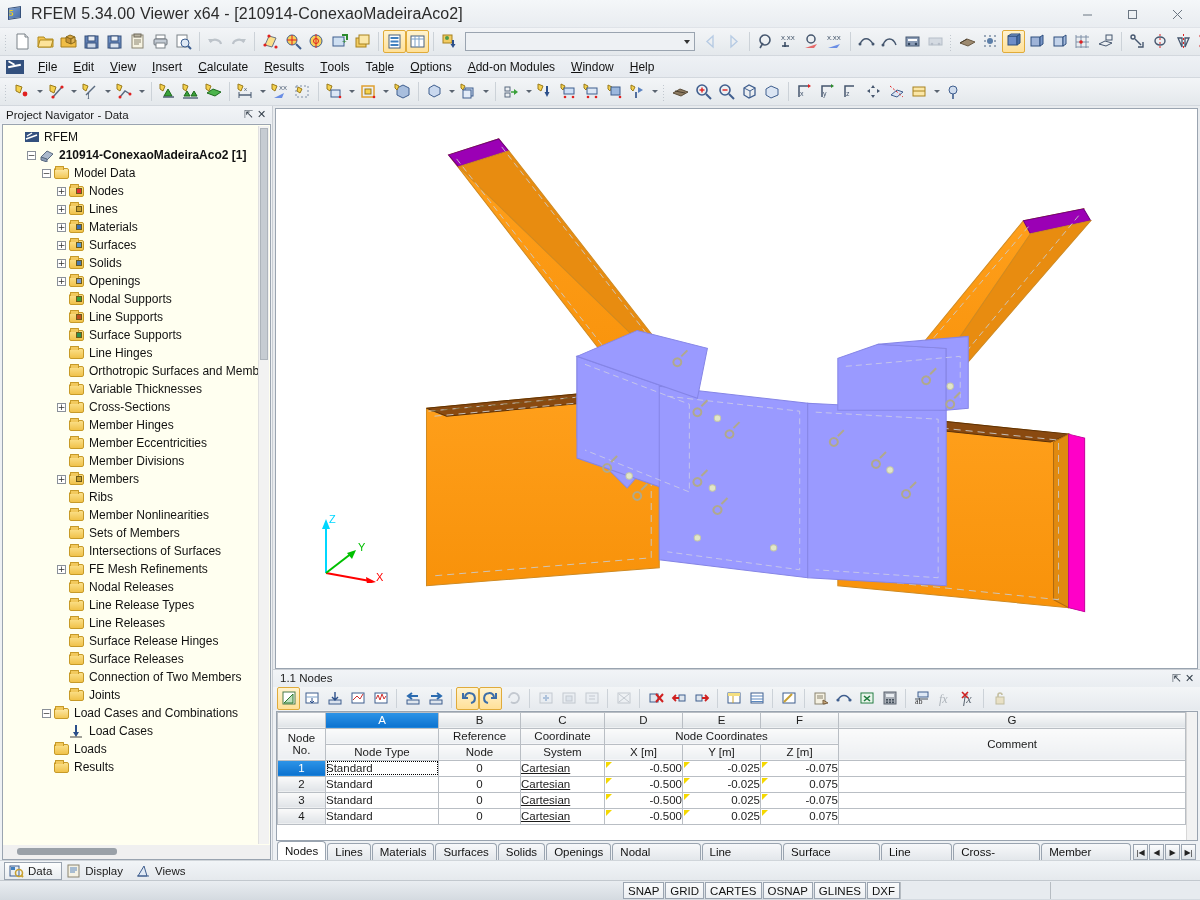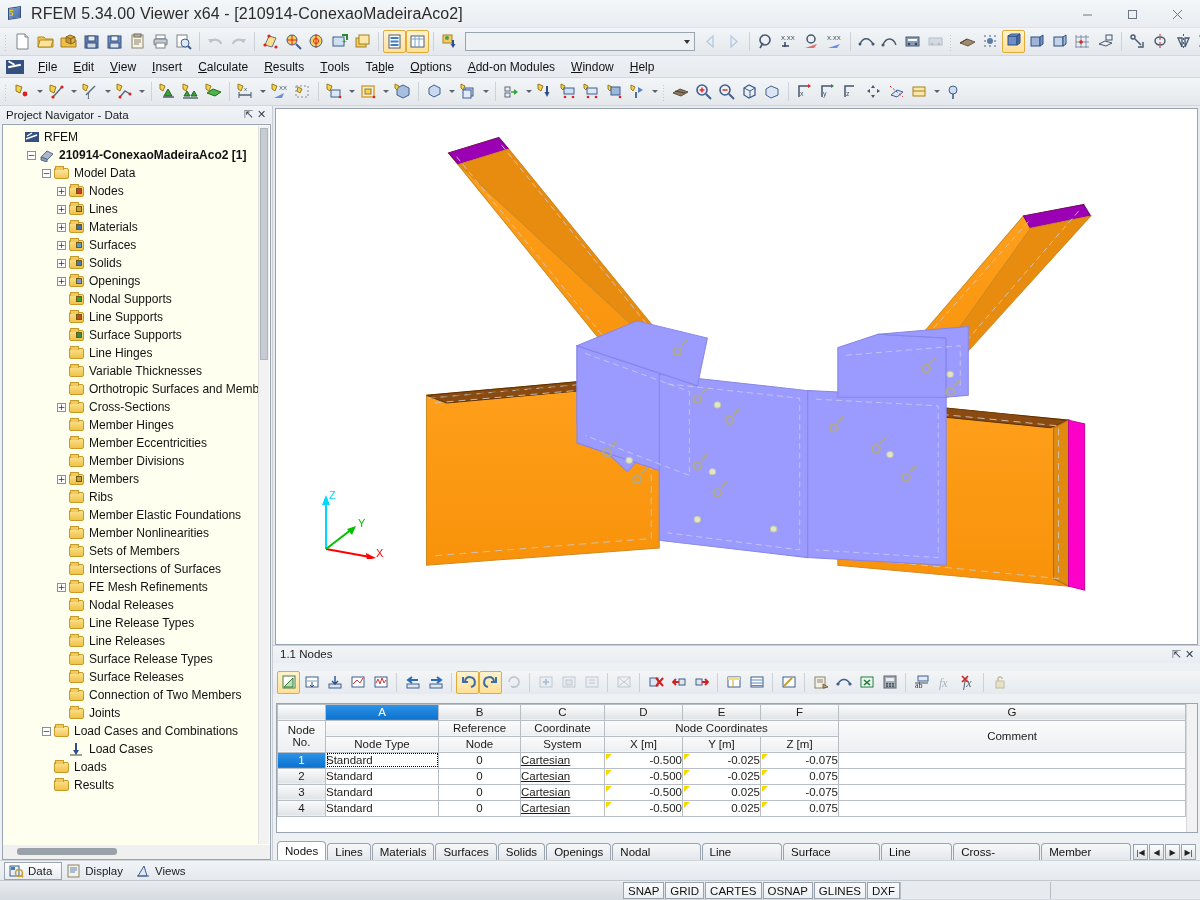--- a/index.html
+++ b/index.html
@@ -138,21 +138,21 @@
     background:#f2c95d; border:1px solid #c79a27; border-bottom:none; border-radius:1px 1px 0 0;}
   .fold.open { background:linear-gradient(to bottom,#fde9a8,#f2c755); }
   .badge { position:absolute; right:-1px; bottom:0px; width:8px; height:8px; border:1px solid #7d6a18;}
 
   
   .viewwrap { flex:1 1 auto; display:flex; flex-direction:column; min-width:0; }
   .view3d { flex:1 1 auto; background:#fff; border:1px solid #9aa4b0; margin:2px 2px 0 2px; position:relative; overflow:hidden; }
   .axis { position:absolute; left:38px; bottom:85px; width:72px; height:72px; }
 
   
-  .tablepanel { flex:0 0 186px; display:flex; flex-direction:column; background:#eef1f4; border-top:1px solid #c9ced4;gap:8px; }
+  .tablepanel { flex:0 0 186px; display:flex; flex-direction:column; background:#eef1f4; border-top:1px solid #c9ced4; }
   .tp-head { height:17px; flex:0 0 17px; display:flex; align-items:center; padding:0 4px 0 7px; font-size:11.5px;
     background:linear-gradient(to bottom,#f2f4f7,#e9edf1); }
   .tp-head .sp { flex:1 1 auto;}
   .tp-head .pin,.tp-head .x { width:13px; text-align:center; color:#35404c; font-size:11px;}
   .tp-toolbar { height:23px; flex:0 0 23px; display:flex; align-items:center; padding-left:4px;
     background: linear-gradient(to bottom,#f3f5f7,#e6eaee); }
   .grid { flex:1 1 auto; margin:1px 2px 0 3px; border:1px solid #9aa4b0; background:#fff; overflow:hidden; position:relative; display:flex; flex-direction:column;}
   table.g { border-collapse:collapse; table-layout:fixed; width:100%; font-size:11.5px; }
   table.g th, table.g td { border:1px solid #b9bec4; padding:0; height:16px; }
   th.colh { background:linear-gradient(to bottom,#fdfdfd,#dfe3e7); text-align:center; font-weight:normal; color:#222; height:13px;}
@@ -958,32 +958,32 @@
                 <span class="fold"></span>
               </span>
               <span class="lbl">Line Hinges</span>
             </div>
             <div class="row">
               <span class="ind" style="width: 51px;"></span>
               <span class="dots"></span>
               <span class="ficon">
                 <span class="fold"></span>
               </span>
+              <span class="lbl">Orthotropic Surfaces and Memb</span>
+            </div>
+            <div class="row">
+              <span class="ind" style="width: 51px;"></span>
+              <span class="dots"></span>
+              <span class="ficon">
+                <span class="fold"></span>
+              </span>
               <span class="lbl">Variable Thicknesses</span>
             </div>
             <div class="row">
               <span class="ind" style="width: 51px;"></span>
-              <span class="dots"></span>
-              <span class="ficon">
-                <span class="fold"></span>
-              </span>
-              <span class="lbl">Orthotropic Surfaces and Memb</span>
-            </div>
-            <div class="row">
-              <span class="ind" style="width: 51px;"></span>
               <span class="exp">+</span>
               <span class="ficon">
                 <span class="fold"></span>
               </span>
               <span class="lbl">Cross-Sections</span>
             </div>
             <div class="row">
               <span class="ind" style="width: 51px;"></span>
               <span class="dots"></span>
               <span class="ficon">
@@ -1023,28 +1023,20 @@
                 <span class="fold"></span>
               </span>
               <span class="lbl">Ribs</span>
             </div>
             <div class="row">
               <span class="ind" style="width: 51px;"></span>
               <span class="dots"></span>
               <span class="ficon">
                 <span class="fold"></span>
               </span>
-              <span class="lbl">Member Elastic Foundations</span>
-            </div>
-            <div class="row">
-              <span class="ind" style="width: 51px;"></span>
-              <span class="dots"></span>
-              <span class="ficon">
-                <span class="fold"></span>
-              </span>
               <span class="lbl">Member Nonlinearities</span>
             </div>
             <div class="row">
               <span class="ind" style="width: 51px;"></span>
               <span class="dots"></span>
               <span class="ficon">
                 <span class="fold"></span>
               </span>
               <span class="lbl">Sets of Members</span>
             </div>
@@ -1087,21 +1079,21 @@
                 <span class="fold"></span>
               </span>
               <span class="lbl">Line Releases</span>
             </div>
             <div class="row">
               <span class="ind" style="width: 51px;"></span>
               <span class="dots"></span>
               <span class="ficon">
                 <span class="fold"></span>
               </span>
-              <span class="lbl">Surface Release Types</span>
+              <span class="lbl">Surface Release Hinges</span>
             </div>
             <div class="row">
               <span class="ind" style="width: 51px;"></span>
               <span class="dots"></span>
               <span class="ficon">
                 <span class="fold"></span>
               </span>
               <span class="lbl">Surface Releases</span>
             </div>
             <div class="row">

